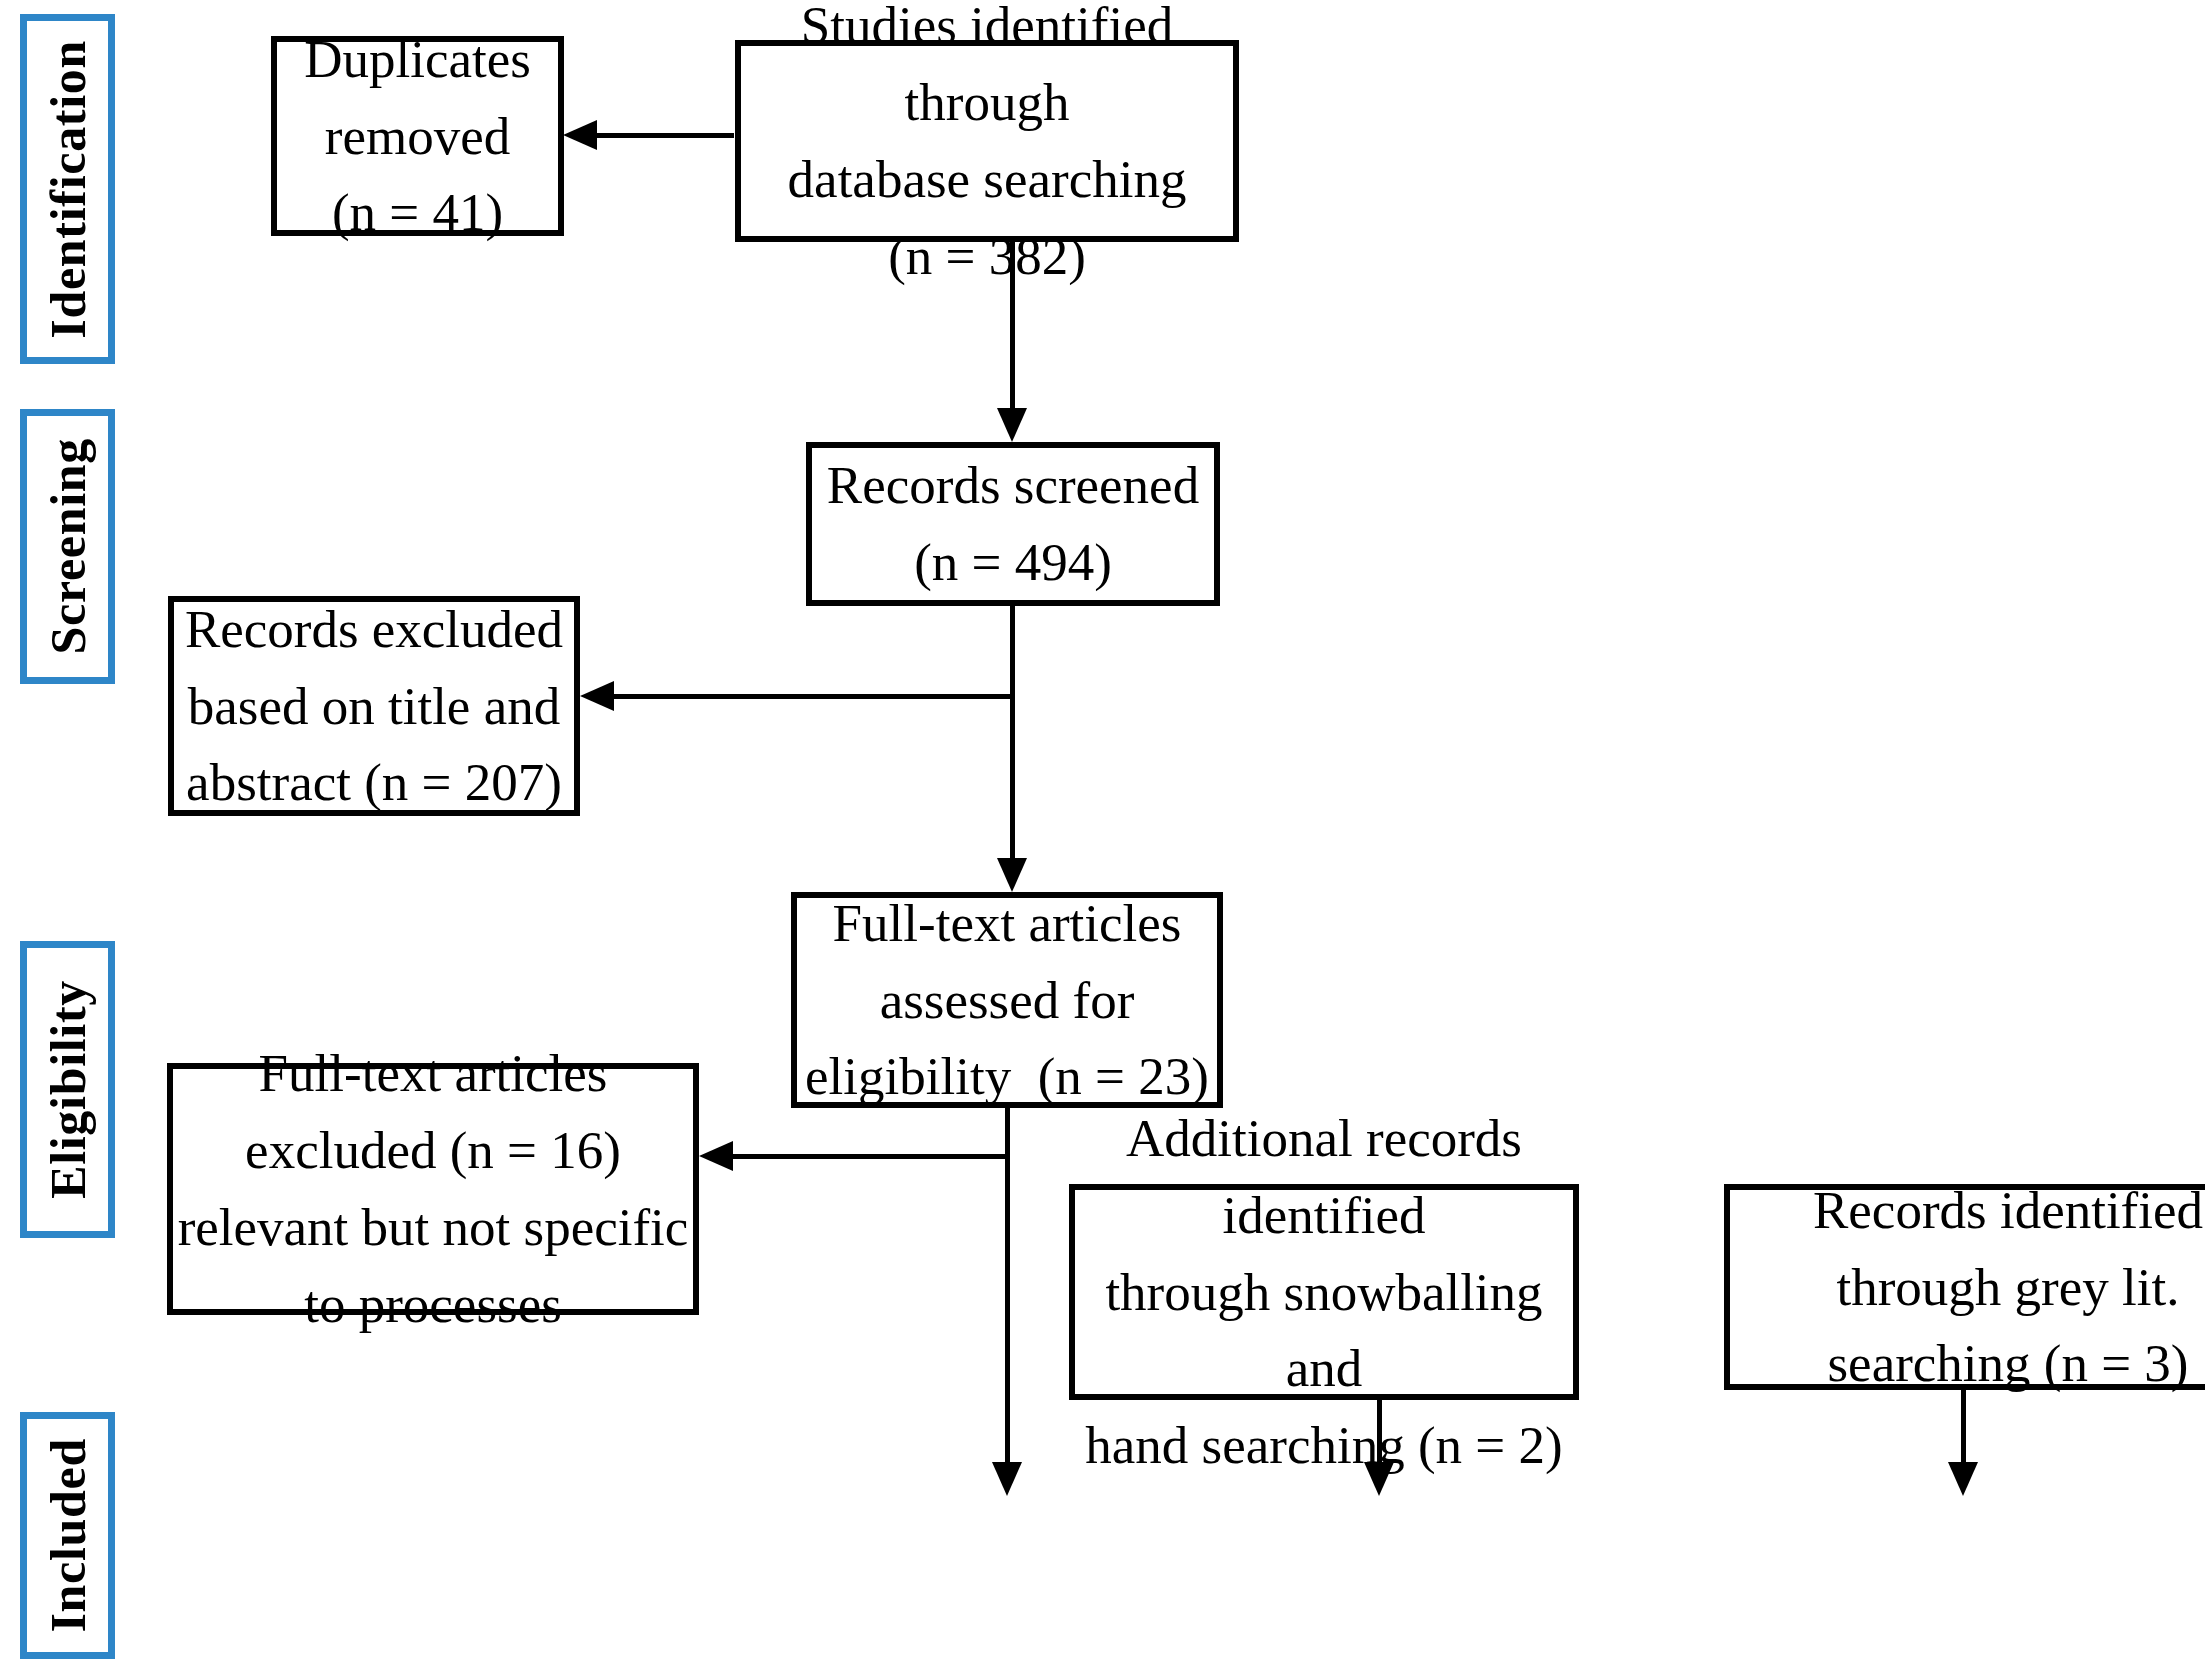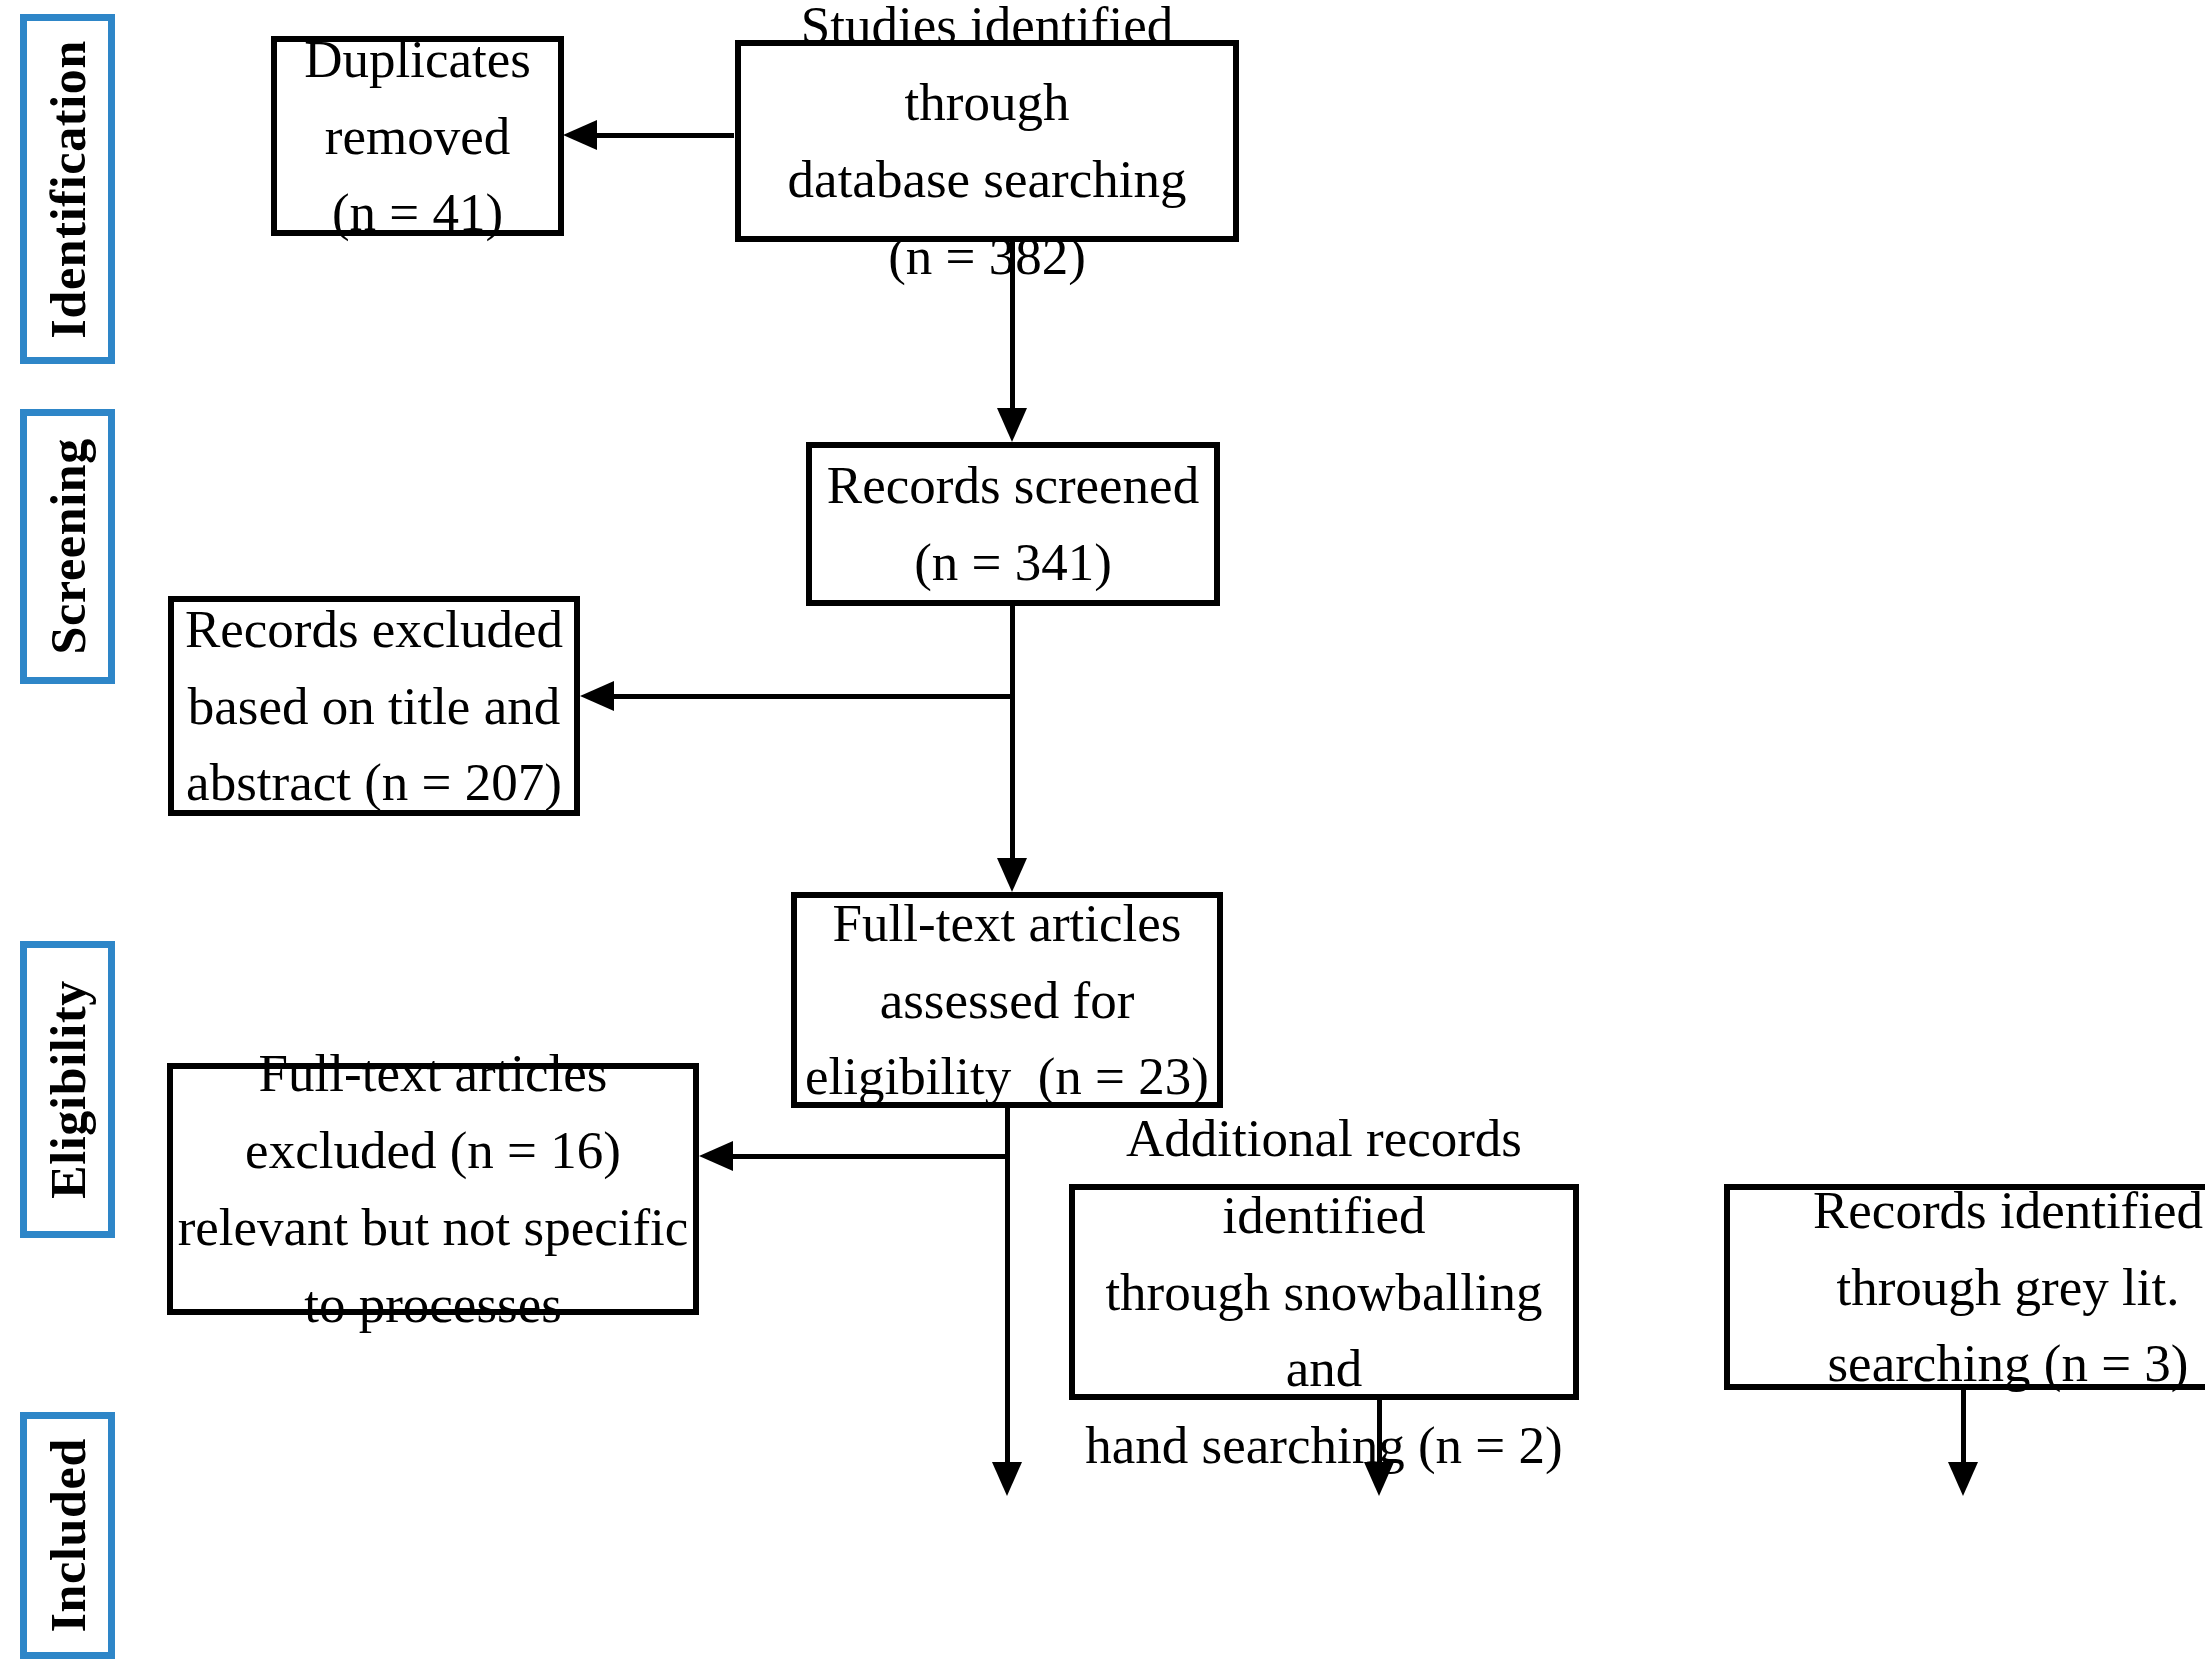--- a/index.html
+++ b/index.html
@@ -94,21 +94,21 @@
 removed
 (n = 41)</span>
   </div>
   <div class="box" style="left:735px;top:40px;width:504px;height:202px">
     <span class="box-text">Studies identified through
 database searching
 (n = 382)</span>
   </div>
   <div class="box" style="left:806px;top:442px;width:414px;height:164px">
     <span class="box-text">Records screened
-(n = 341)</span>
+(n = 494)</span>
   </div>
   <div class="box" style="left:168px;top:596px;width:412px;height:220px">
     <span class="box-text">Records excluded
 based on title and
 abstract (n = 207)</span>
   </div>
   <div class="box" style="left:791px;top:892px;width:432px;height:216px">
     <span class="box-text">Full-text articles
 assessed for
 eligibility  (n = 23)</span>

